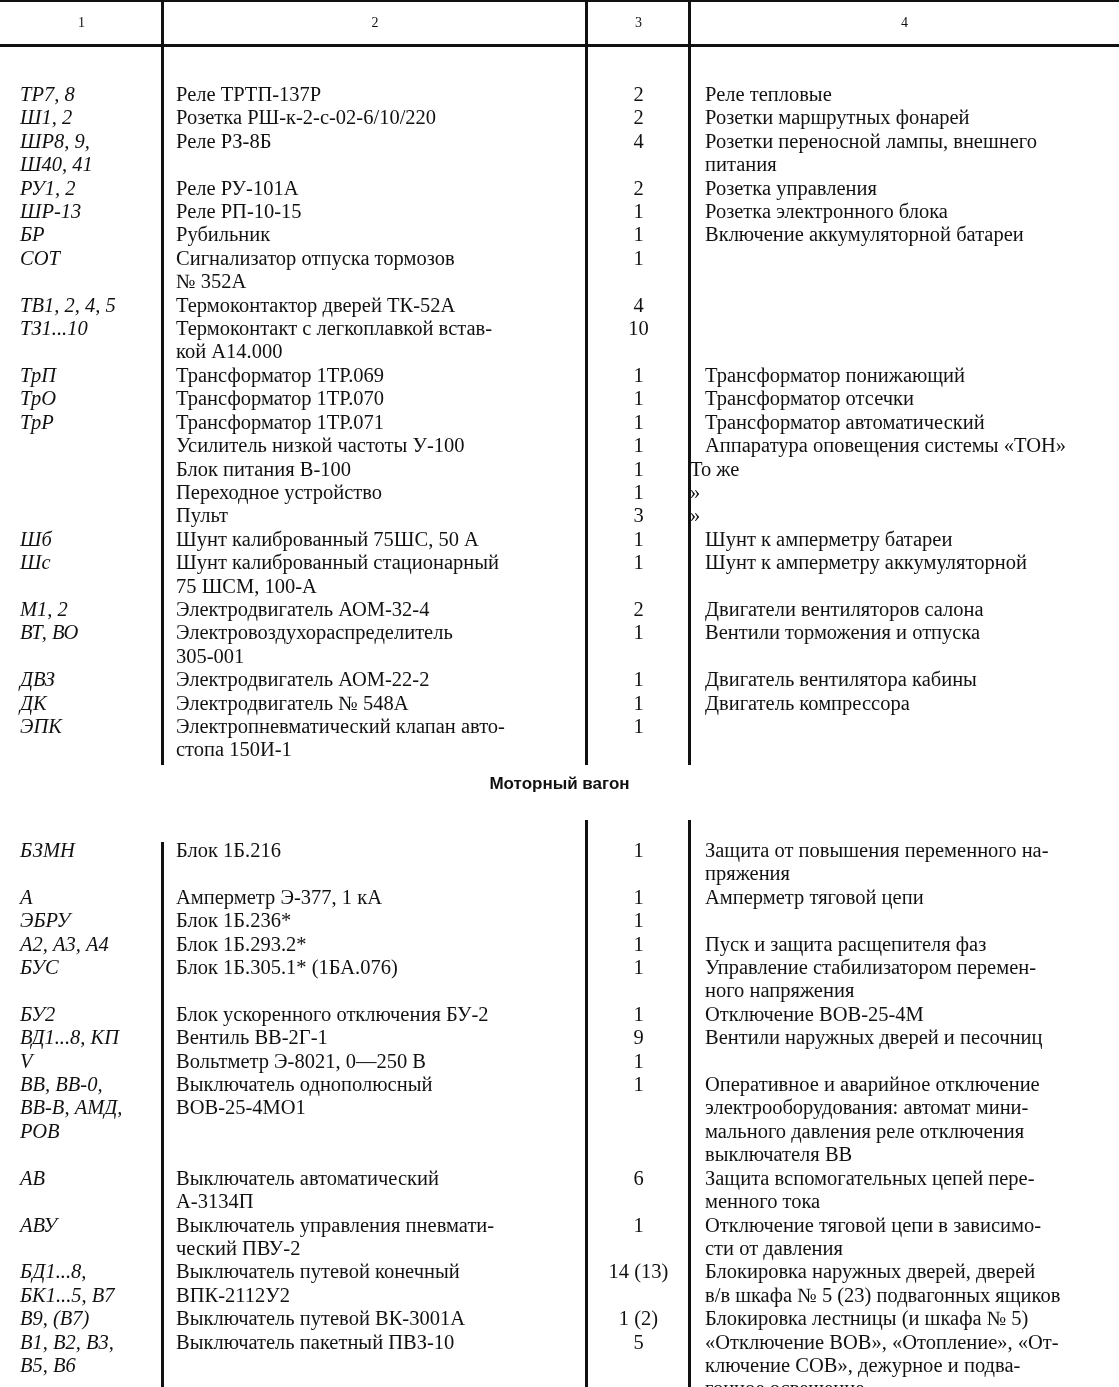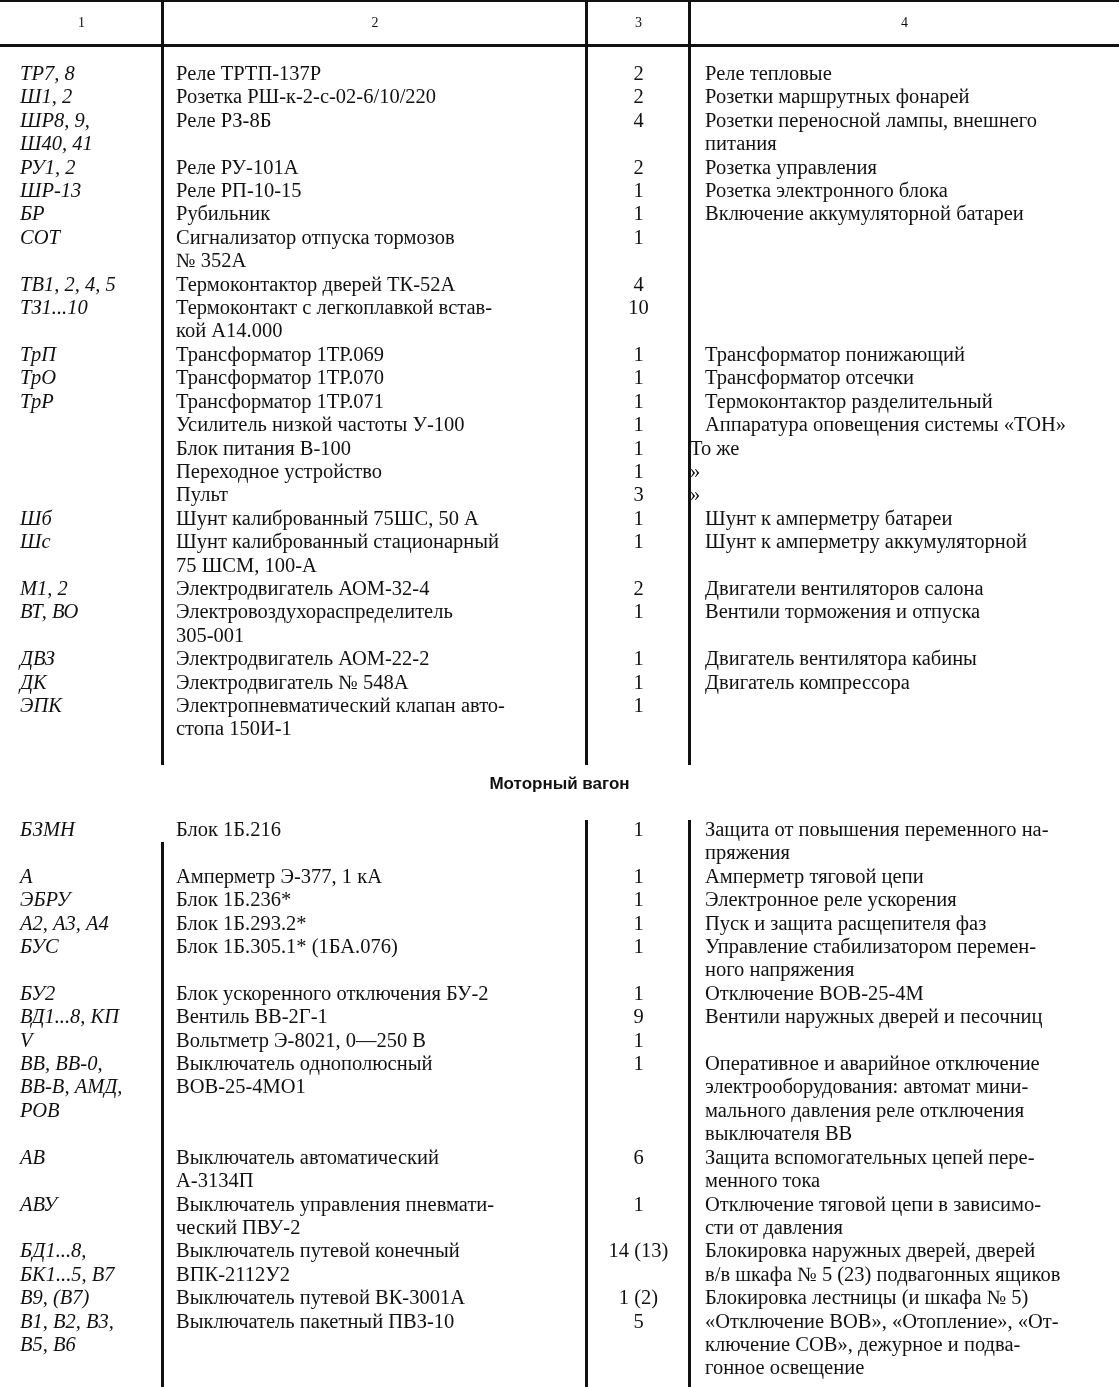--- a/index.html
+++ b/index.html
@@ -10,21 +10,21 @@
   }
   .header {
     position: absolute; left: 0; top: 0; width: 1119px; height: 42px;
     border-top: 2px solid #111; border-bottom: 3px solid #111;
   }
   .hcell {
     position: absolute; top: 0; height: 42px; display: flex; align-items: center; justify-content: center;
     font-size: 14px;
   }
   .vline { position: absolute; background: #111; width: 3px; }
-  .grid { position: absolute; left: 0; width: 1119px; }
+  .grid { position: absolute; left: 0; width: 1119px; margin-top: 21px; }
   .row { position: relative; display: flex; }
   .c1 { width: 163px; padding-left: 20px; box-sizing: border-box; font-style: italic; white-space: pre-line; }
   .c2 { width: 424px; padding-left: 13px; padding-right: 17px; box-sizing: border-box; white-space: pre-line; }
   .c3 { width: 103px; text-align: center; box-sizing: border-box; white-space: pre-line; }
   .c4 { width: 429px; padding-left: 15px; box-sizing: border-box; white-space: pre-line; }
   .c4.center { padding-left: 0; }
   .section-title {
     position: absolute; left: 0; width: 1119px; top: 772px; text-align: center;
     font-family: "Liberation Sans", sans-serif; font-weight: bold; font-size: 17px;
   }
@@ -111,21 +111,21 @@
     <div class="row">
       <div class="c1">ТрО</div>
       <div class="c2">Трансформатор 1ТР.070</div>
       <div class="c3">1</div>
       <div class="c4">Трансформатор отсечки</div>
     </div>
     <div class="row">
       <div class="c1">ТрР</div>
       <div class="c2">Трансформатор 1ТР.071</div>
       <div class="c3">1</div>
-      <div class="c4">Термоконтактор разделительный</div>
+      <div class="c4">Трансформатор автоматический</div>
     </div>
     <div class="row">
       <div class="c1"></div>
       <div class="c2">Усилитель низкой частоты У-100</div>
       <div class="c3">1</div>
       <div class="c4">Аппаратура оповещения системы «ТОН»</div>
     </div>
     <div class="row">
       <div class="c1"></div>
       <div class="c2">Блок питания В-100</div>
@@ -208,21 +208,20 @@
     <div class="row">
       <div class="c1">А</div>
       <div class="c2">Амперметр Э-377, 1 кА</div>
       <div class="c3">1</div>
       <div class="c4">Амперметр тяговой цепи</div>
     </div>
     <div class="row">
       <div class="c1">ЭБРУ</div>
       <div class="c2">Блок 1Б.236*</div>
       <div class="c3">1</div>
-      <div class="c4">Электронное реле ускорения</div>
     </div>
     <div class="row">
       <div class="c1">А2, А3, А4</div>
       <div class="c2">Блок 1Б.293.2*</div>
       <div class="c3">1</div>
       <div class="c4">Пуск и защита расщепителя фаз</div>
     </div>
     <div class="row">
       <div class="c1">БУС</div>
       <div class="c2">Блок 1Б.305.1* (1БА.076)</div>

